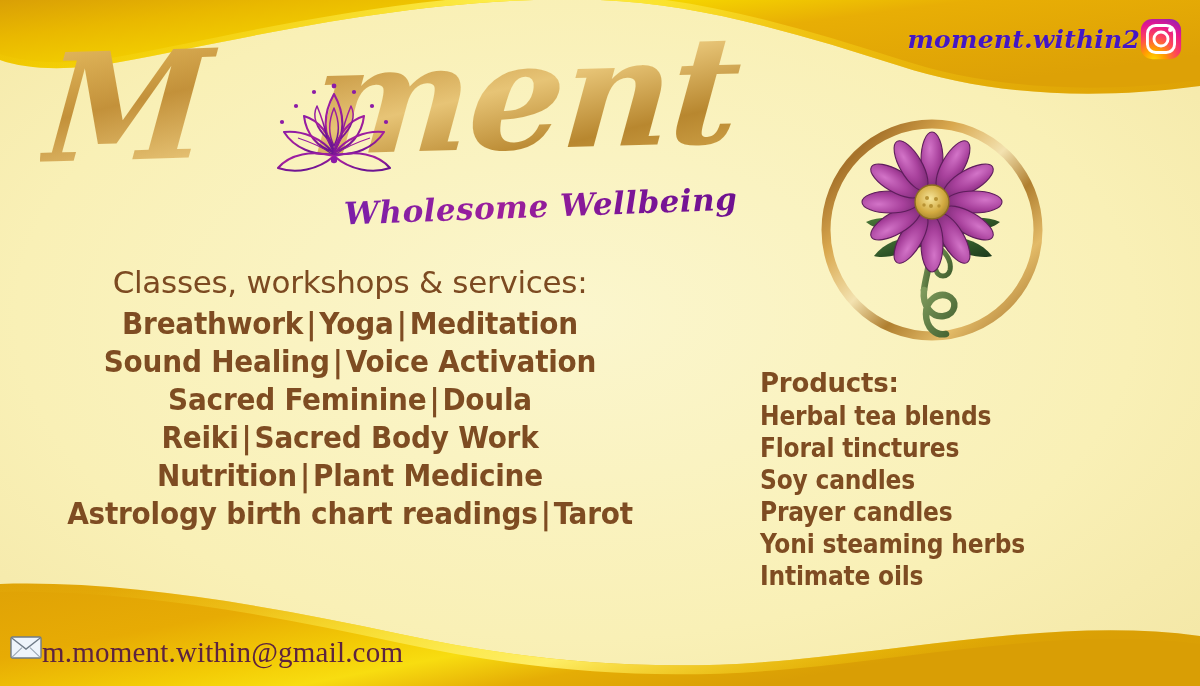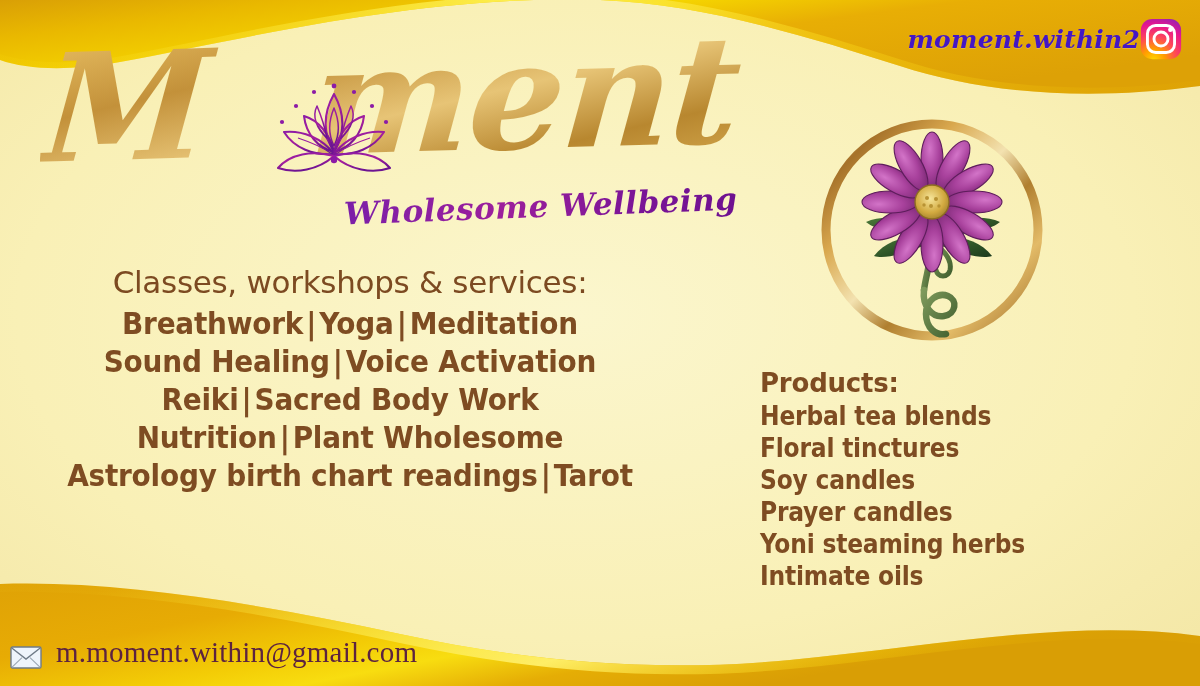--- a/index.html
+++ b/index.html
@@ -115,21 +115,21 @@
     font-family:"DejaVu Sans Condensed","DejaVu Sans", sans-serif;
     font-size:26px; font-weight:700;
     line-height:32px;
     letter-spacing:-0.2px;
     white-space:nowrap;
   }
 
   
   #contact {
     position:absolute; left:10px; top:636px;
-    display:flex; align-items:flex-end; gap:14px;
+    display:flex; align-items:flex-start; gap:0;
   }
   #mail-icon { width:32px; height:23px; display:block; }
   #email-text {
     font-family:"Liberation Serif", serif;
     font-size:29px; font-weight:400;
     color:#5c2340;
     letter-spacing:0.2px;
     white-space:nowrap;
   }
 </style>
@@ -271,22 +271,23 @@
       <circle cx="24" cy="24" r="8" fill="none" stroke="#fff" stroke-width="3.3"></circle>
       <circle cx="34.6" cy="13.4" r="2.5" fill="#fff"></circle>
     </svg>
   </div>
 
   <div id="services">
     <div id="services-heading">Classes, workshops &amp; services:</div>
     <div id="services-lines">
         <div class="service-line"><span>Breathwork</span><span class="sep">|</span><span>Yoga</span><span class="sep">|</span><span>Meditation</span></div>
         <div class="service-line"><span>Sound Healing</span><span class="sep">|</span><span>Voice Activation</span></div>
+        <div class="service-line"><span>Sacred Feminine</span><span class="sep">|</span><span>Doula</span></div>
         <div class="service-line"><span>Reiki</span><span class="sep">|</span><span>Sacred Body Work</span></div>
-        <div class="service-line"><span>Nutrition</span><span class="sep">|</span><span>Plant Wholesome</span></div>
+        <div class="service-line"><span>Nutrition</span><span class="sep">|</span><span>Plant Medicine</span></div>
         <div class="service-line"><span>Astrology birth chart readings</span><span class="sep">|</span><span>Tarot</span></div>
       </div>
   </div>
 
   <svg id="emblem" viewBox="0 0 240 240">
     <defs>
       <linearGradient id="ringG" x1="0" y1="0" x2="1" y2="1">
         <stop offset="0%" stop-color="#e8c06a"></stop>
         <stop offset="14%" stop-color="#a6722a"></stop>
         <stop offset="30%" stop-color="#d9a84e"></stop>

